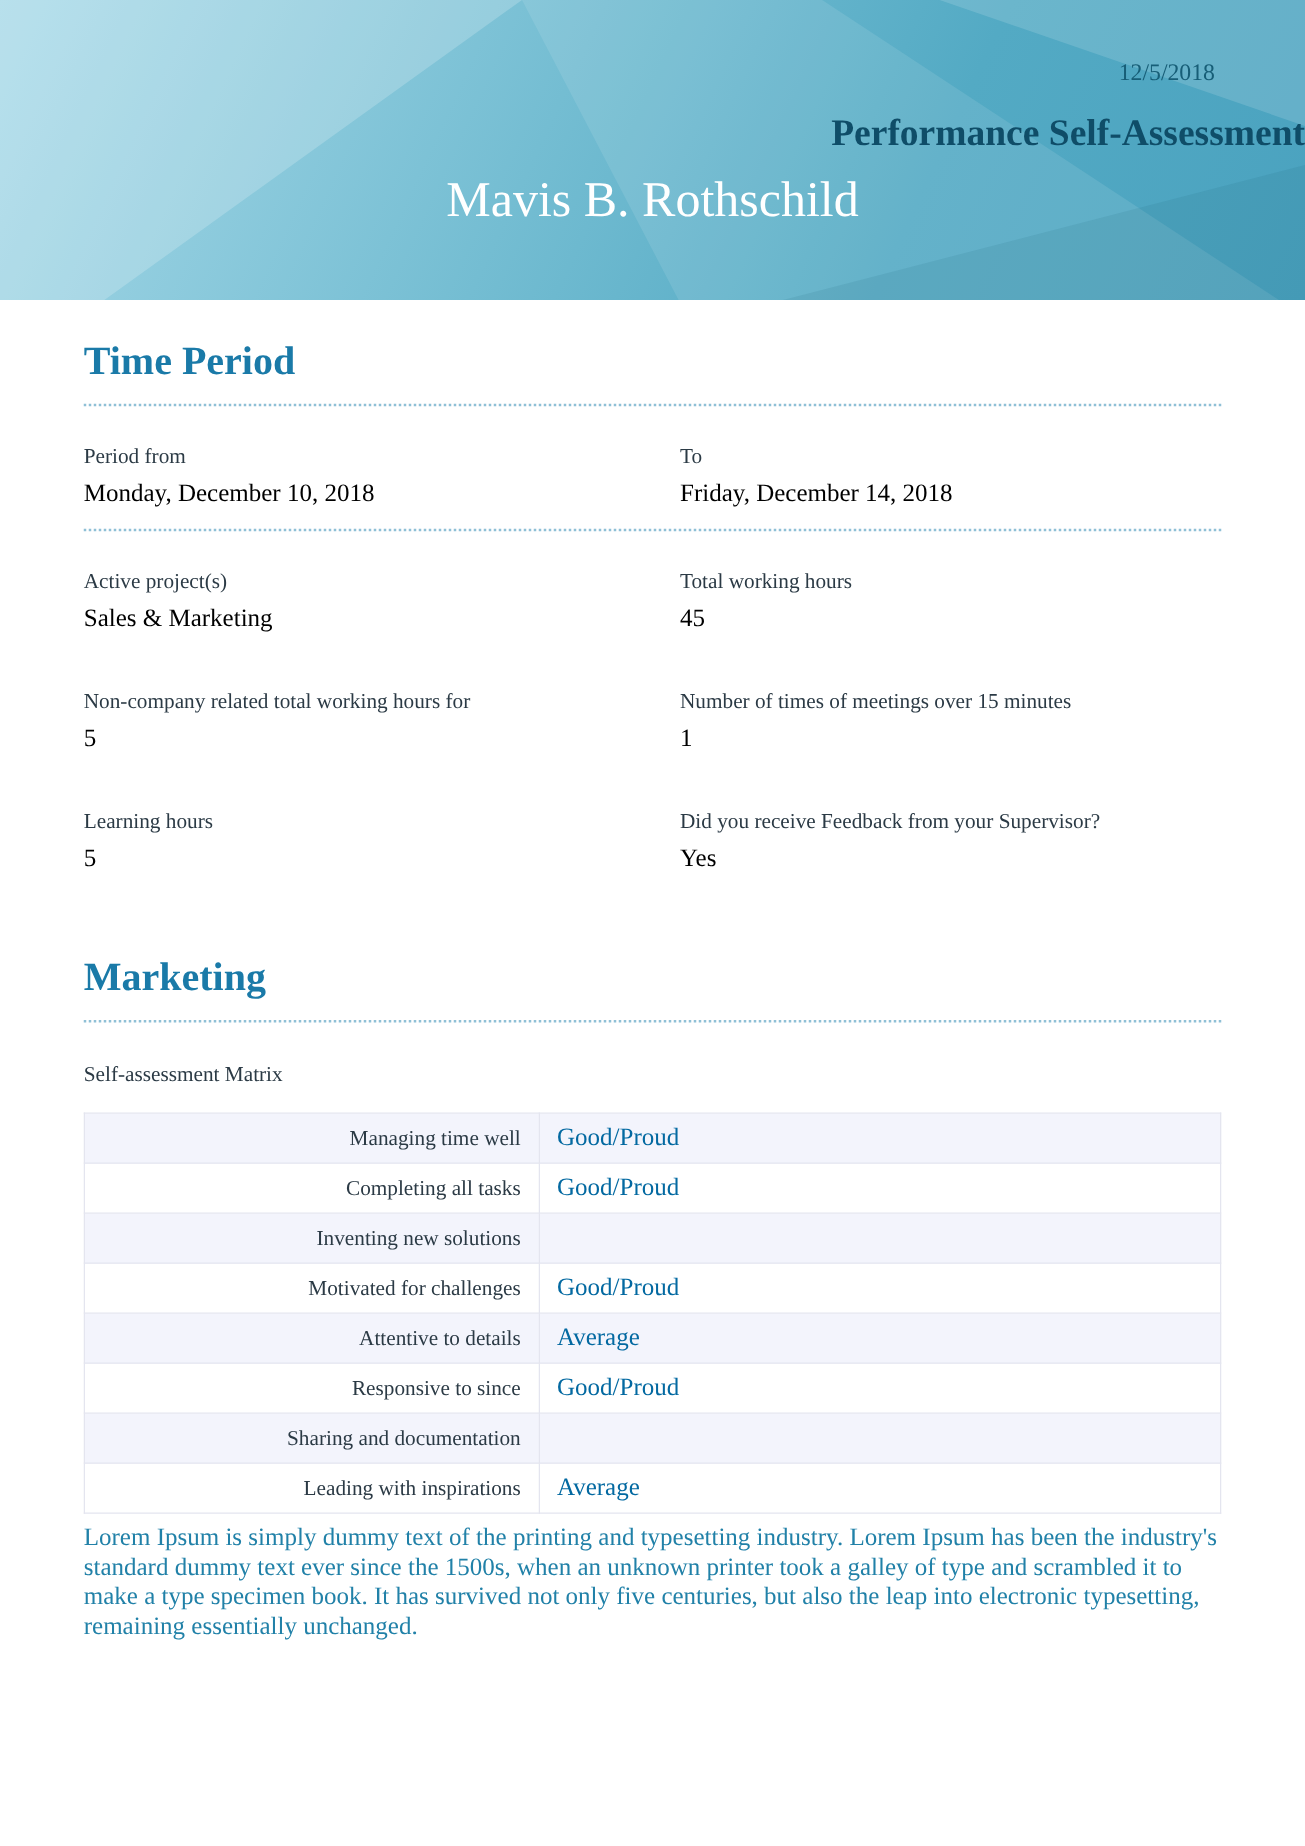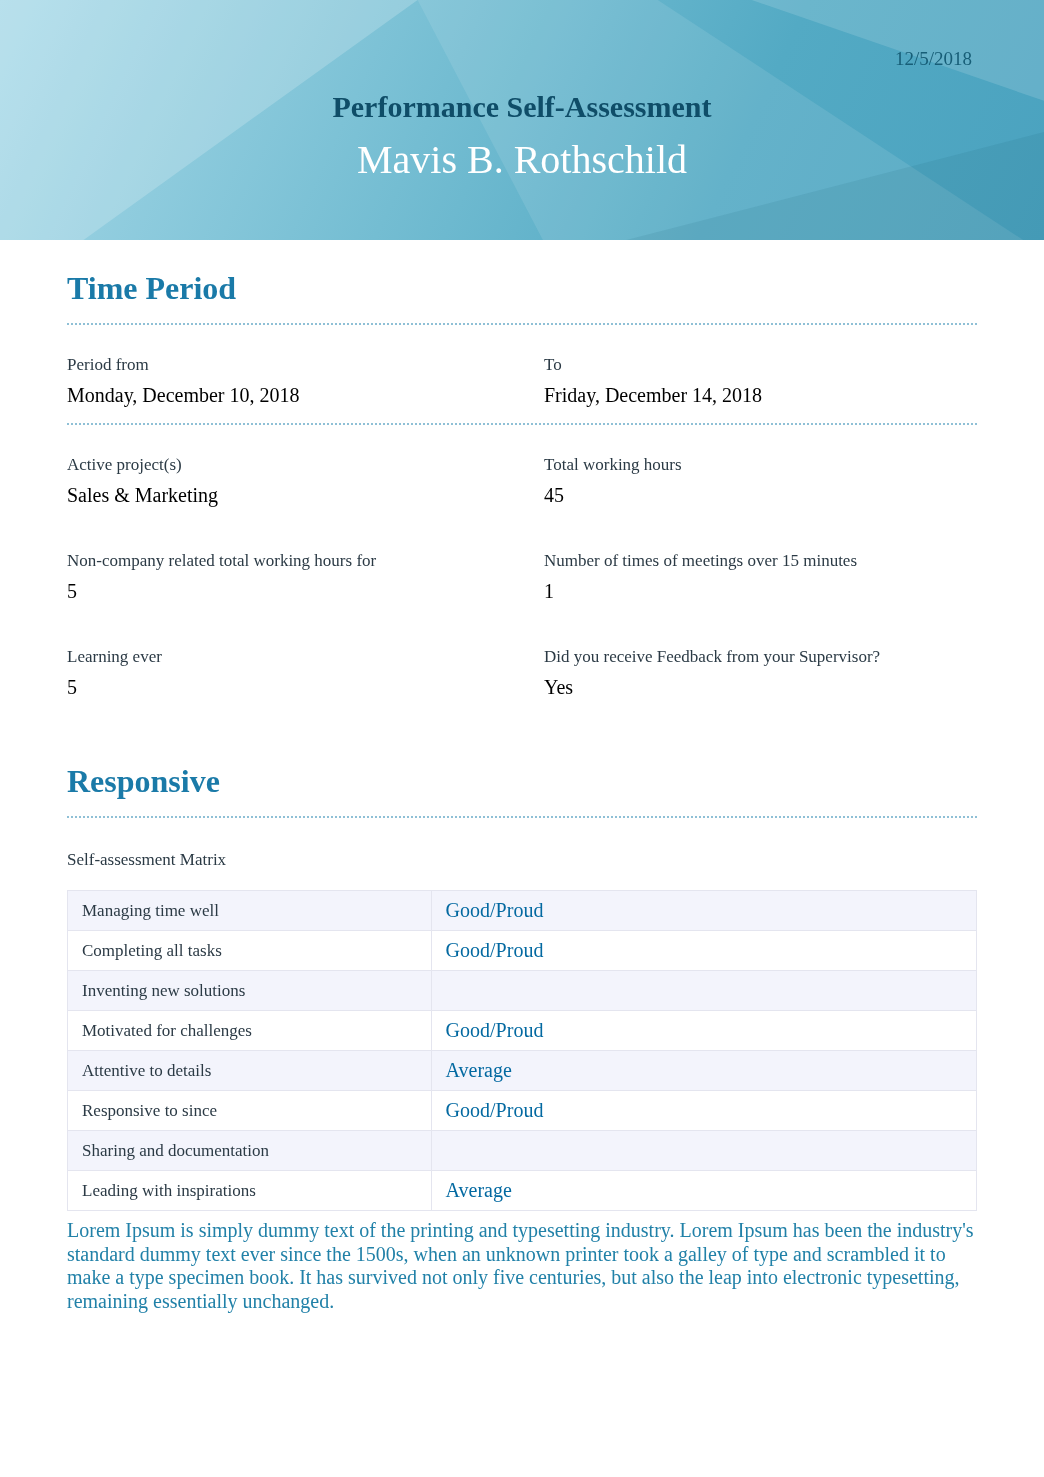--- a/index.html
+++ b/index.html
@@ -28,21 +28,21 @@
   .header-date {
     position: absolute;
     top: 48px;
     right: 72px;
     font-size: 19px;
     color: #175e77;
   }
   .header-title {
     position: relative;
     padding-top: 90px;
-    text-align: center;
+    text-align: right;
     font-size: 30px;
     font-weight: bold;
     color: #0f4d68;
   }
   .header-name {
     position: relative;
     margin-top: 12px;
     text-align: center;
     font-size: 40px;
     font-weight: normal;
@@ -102,20 +102,21 @@
   table.matrix tr:nth-child(even) { background: #ffffff; }
   table.matrix td {
     border: 1px solid #e4e5ef;
     vertical-align: middle;
     padding: 0 14px;
   }
   td.criterion-cell {
     width: 40%;
     font-size: 17px;
     color: #2b3a45;
+    text-align: right;
   }
   td.rating-cell {
     font-size: 20px;
     color: #0369a1;
   }
 
   .comments-label {
     margin-top: 41px;
     font-size: 17px;
     color: #2b3a45;
@@ -172,32 +173,32 @@
         </div>
         <div class="field">
           <div class="field-label">Non-company related total working hours for</div>
           <div class="field-value">5</div>
         </div>
         <div class="field">
           <div class="field-label">Number of times of meetings over 15 minutes</div>
           <div class="field-value">1</div>
         </div>
         <div class="field">
-          <div class="field-label">Learning ever</div>
+          <div class="field-label">Learning hours</div>
           <div class="field-value">5</div>
         </div>
         <div class="field">
           <div class="field-label">Did you receive Feedback from your Supervisor?</div>
           <div class="field-value">Yes</div>
         </div>
       </div>
     </section>
 
     <section>
-      <h2 class="section-heading heading-ev">Responsive</h2>
+      <h2 class="section-heading heading-ev">Marketing</h2>
       <div class="dotted-rule"></div>
 
       <div class="matrix-label">Self-assessment Matrix</div>
 
       <table class="matrix">
         <tbody>
           <tr>
             <td class="criterion-cell">Managing time well</td>
             <td class="rating-cell">Good/Proud</td>
           </tr>

